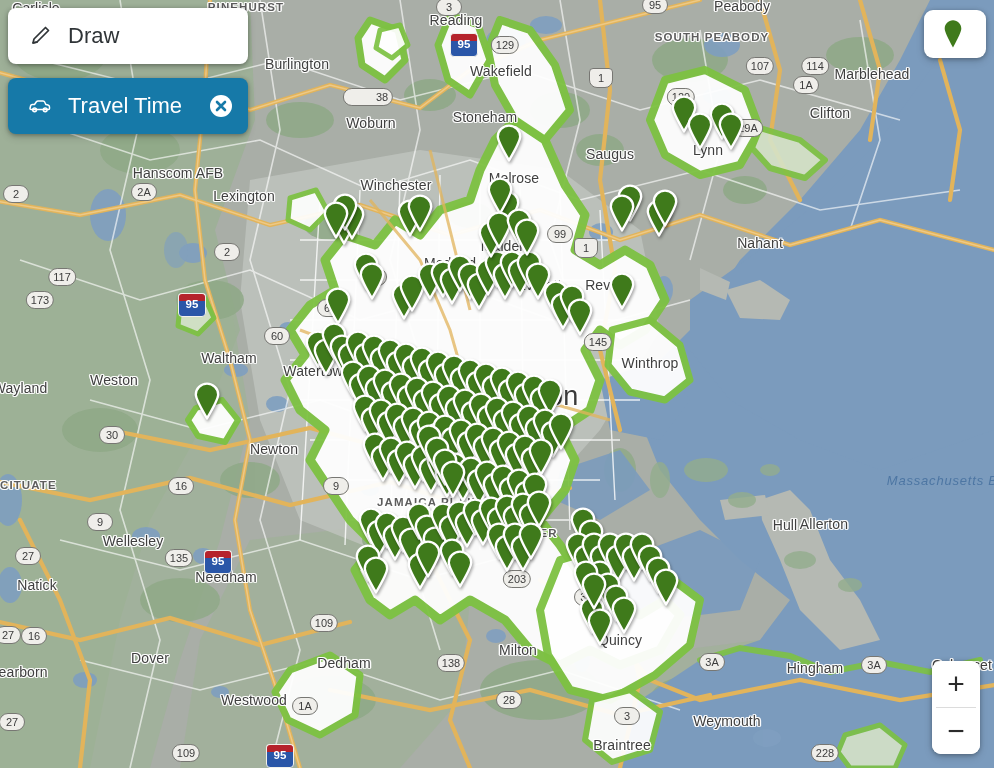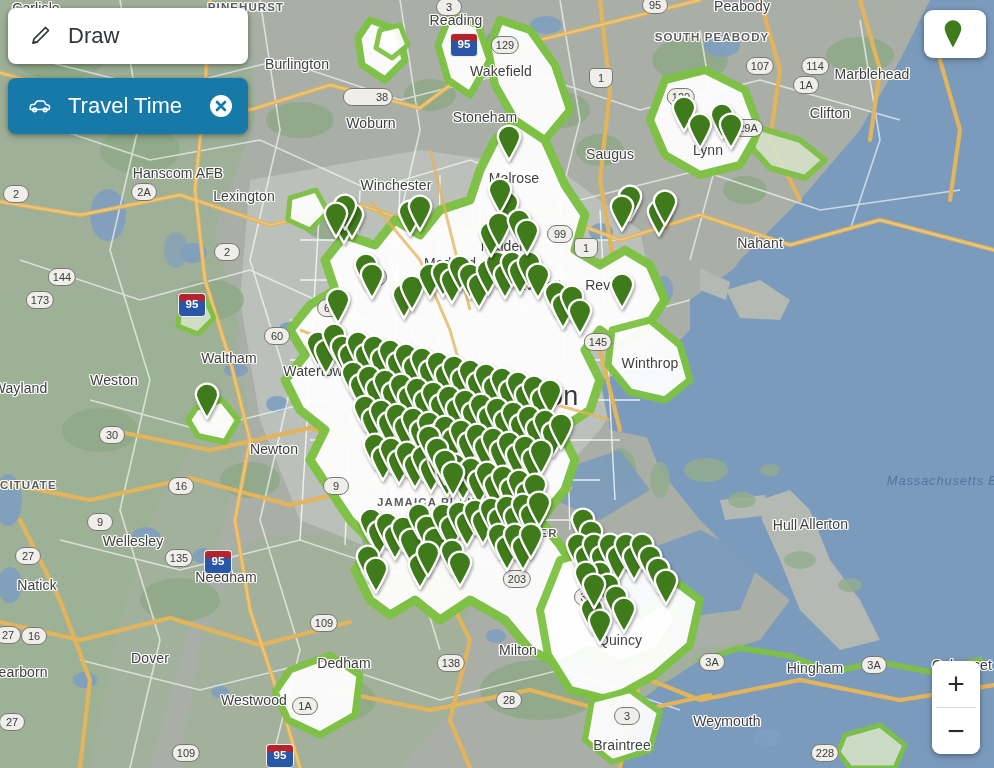--- a/index.html
+++ b/index.html
@@ -470,21 +470,21 @@
       <div class="shield shield-i" style="left: 192px; top: 257px;">
         <span>95</span>
       </div>
       <div class="shield shield-state" style="left: 560px; top: 234px;">
         <span>99</span>
       </div>
       <div class="shield shield-us" style="left: 586px; top: 248px;">
         <span>1</span>
       </div>
       <div class="shield shield-state" style="left: 62px; top: 277px;">
-        <span>144</span>
+        <span>117</span>
       </div>
       <div class="shield shield-state" style="left: 40px; top: 300px;">
         <span>173</span>
       </div>
       <div class="shield shield-state" style="left: 374px; top: 277px;">
         <span>3</span>
       </div>
       <div class="shield shield-state" style="left: 330px; top: 308px;">
         <span>60</span>
       </div>

